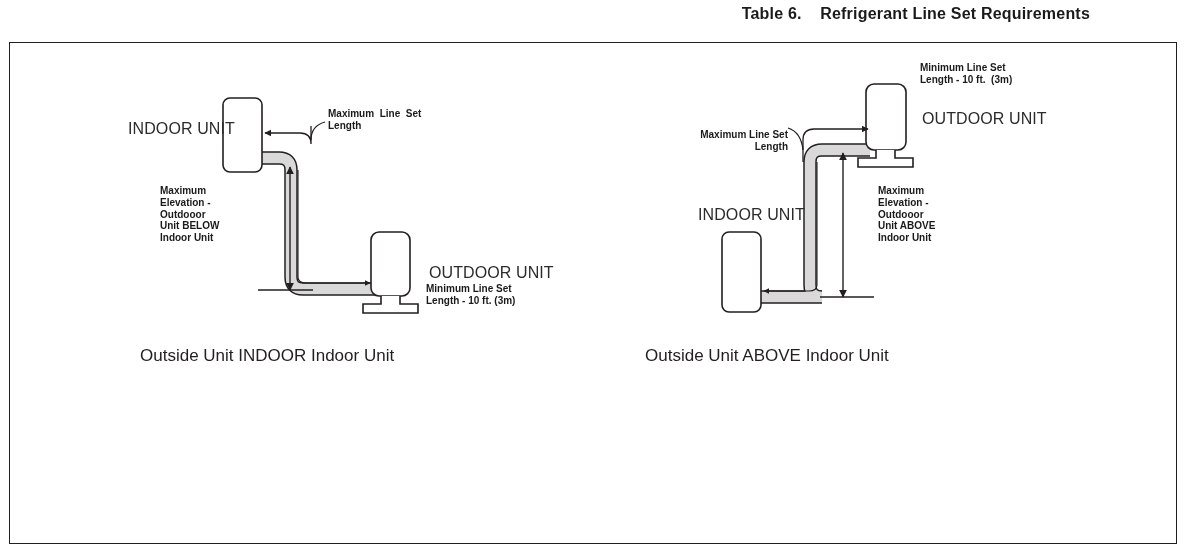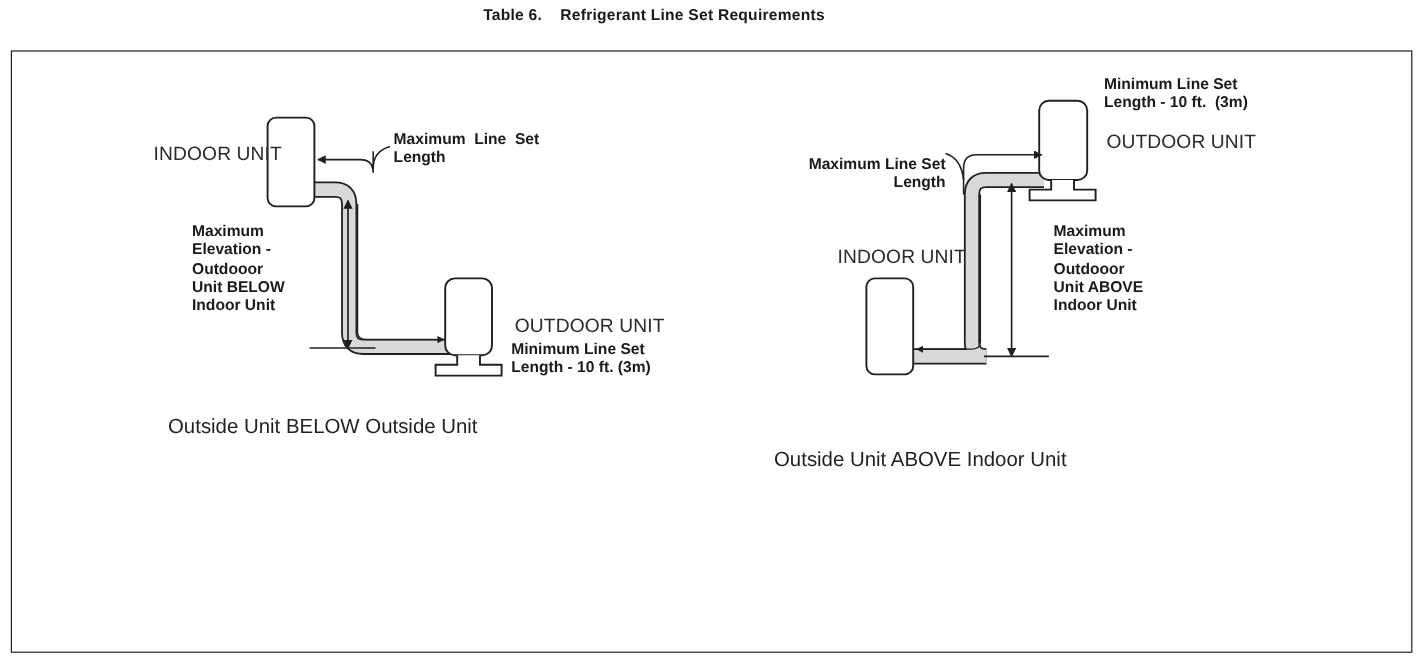--- a/index.html
+++ b/index.html
@@ -13,22 +13,22 @@
     font-family: "Liberation Sans", sans-serif;
     color: #1a1a1a;
     position: relative;
     overflow: hidden;
   }
   #table-title {
     position: absolute;
     top: 5px;
     left: 0;
     width: 1090px;
-    text-align: center;
-    font-size: 13px;
+    text-align: right;
+    font-size: 16px;
     font-weight: bold;
     letter-spacing: 0.2px;
     white-space: pre;
   }
   #figure-frame {
     position: absolute;
     left: 9px;
     top: 42px;
     width: 1168px;
     height: 502px;
@@ -44,21 +44,21 @@
     height: 558px;
     pointer-events: none;
   }
   .lbl {
     position: absolute;
     white-space: pre;
     line-height: 1.18;
   }
   .lbl-bold {
     font-weight: bold;
-    font-size: 13px;
+    font-size: 10px;
     color: #1a1a1a;
   }
   .lbl-small {
     font-size: 16px;
     font-weight: normal;
     color: #2b2b2b;
     letter-spacing: 0.1px;
   }
   .lbl-caption {
     font-size: 17px;
@@ -143,31 +143,31 @@
 Elevation -
 Outdooor
 Unit BELOW
 Indoor Unit</div>
 
 <div class="lbl lbl-small ta-l" style="left:429px; top:264px;">OUTDOOR UNIT</div>
 
 <div class="lbl lbl-bold ta-l" style="left:426px; top:283px;">Minimum Line Set
 Length - 10 ft. (3m)</div>
 
-<div class="lbl lbl-caption ta-c" style="left:140px; top:346px; width:410px;">Outside Unit BELOW Outside Unit</div>
+<div class="lbl lbl-caption ta-c" style="left:140px; top:346px; width:410px;">Outside Unit INDOOR Indoor Unit</div>
 
 <div class="lbl lbl-bold ta-r" style="left:620px; top:129px; width:168px;">Maximum Line Set
 Length</div>
 
 <div class="lbl lbl-small ta-l" style="left:698px; top:206px;">INDOOR UNIT</div>
 
 <div class="lbl lbl-bold ta-l" style="left:920px; top:62px;">Minimum Line Set
 Length - 10 ft.  (3m)</div>
 
 <div class="lbl lbl-small ta-l" style="left:922px; top:110px;">OUTDOOR UNIT</div>
 
 <div class="lbl lbl-bold ta-c" style="left:878px; top:185px; width:130px;">Maximum
 Elevation -
 Outdooor
 Unit ABOVE
 Indoor Unit</div>
 
-<div class="lbl lbl-caption ta-c" style="left:645px; top:346px; width:420px;margin-top:27px;">Outside Unit ABOVE Indoor Unit</div>
+<div class="lbl lbl-caption ta-c" style="left:645px; top:346px; width:420px;">Outside Unit ABOVE Indoor Unit</div>
 
 </body></html>

